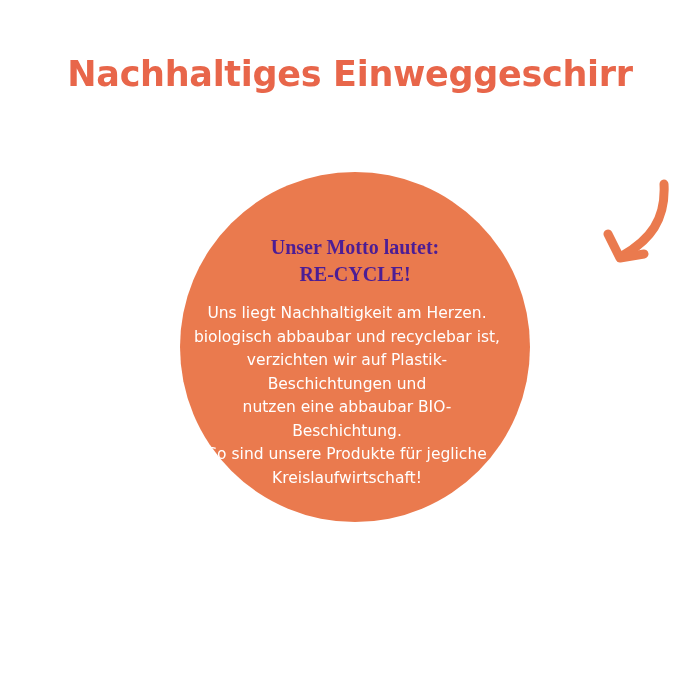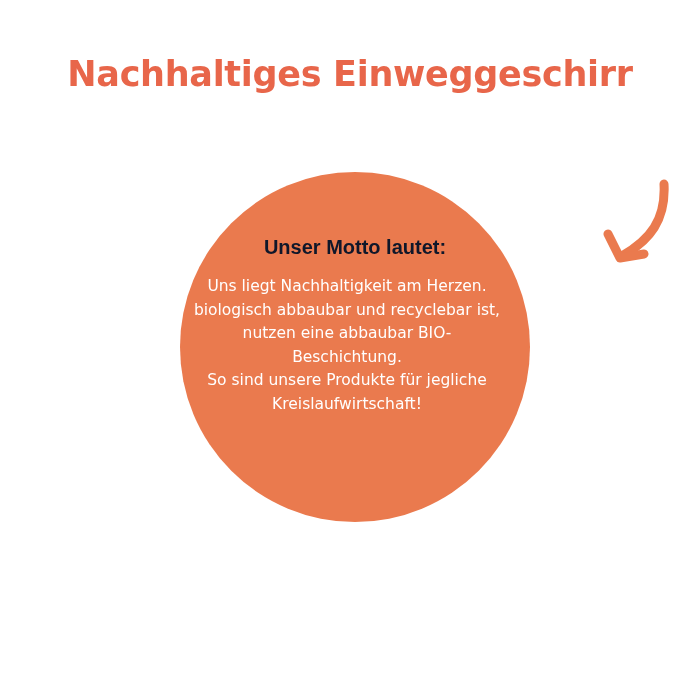--- a/index.html
+++ b/index.html
@@ -41,26 +41,26 @@
     border-radius: 50%;
     background: #ea7a4e;
     display: flex;
     flex-direction: column;
     align-items: center;
     justify-content: flex-start;
     box-sizing: border-box;
     padding-top: 62px;
   }
   .motto {
-    color: #0f172a;
+    color: #4c1d95;
     font-size: 20px;
     font-weight: bold;
     line-height: 1.35;
     text-align: center;
-    font-family: Liberation Sans, sans-serif;
+    font-family: Liberation Serif, serif;
     margin: 0;
   }
   .body-text {
     margin: 14px 16px 0 0;
     color: #ffffff;
     font-size: 15.5px;
     line-height: 1.52;
     text-align: center;
     font-family: "DejaVu Sans", sans-serif;
     width: 320px;
@@ -81,23 +81,25 @@
   <div class="headline">Nachhaltiges Einweggeschirr</div>
 
   <svg class="arrow" viewBox="0 0 130 110">
     <path d="M124 16 C 126 52, 110 72, 82 88" fill="none" stroke="#ea7a4e" stroke-width="9" stroke-linecap="round"></path>
     <path d="M68 66 L 80 90 L 104 86" fill="none" stroke="#ea7a4e" stroke-width="9" stroke-linecap="round" stroke-linejoin="round"></path>
   </svg>
 
   <div class="circle">
     <div class="motto">
       <div>Unser Motto lautet:</div>
+      <div>RE-CYCLE!</div>
     </div>
     <div class="body-text">
       <div>Uns liegt Nachhaltigkeit am Herzen.</div>
       <div>biologisch abbaubar und recyclebar ist,</div>
+      <div>verzichten wir auf Plastik- Beschichtungen und</div>
       <div>nutzen eine abbaubar BIO- Beschichtung.</div>
       <div>So sind unsere Produkte für jegliche</div>
       <div>Kreislaufwirtschaft!</div>
     </div>
   </div>
 
 </div>
 
 </body></html>

